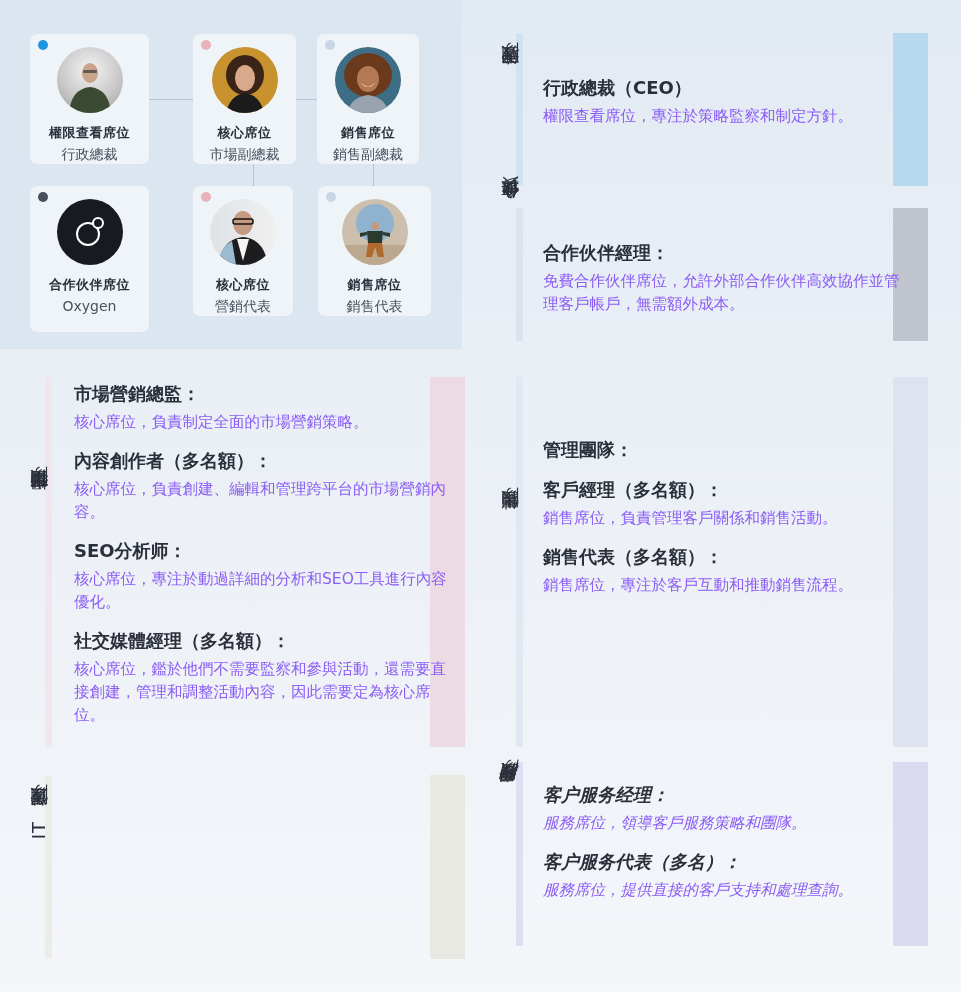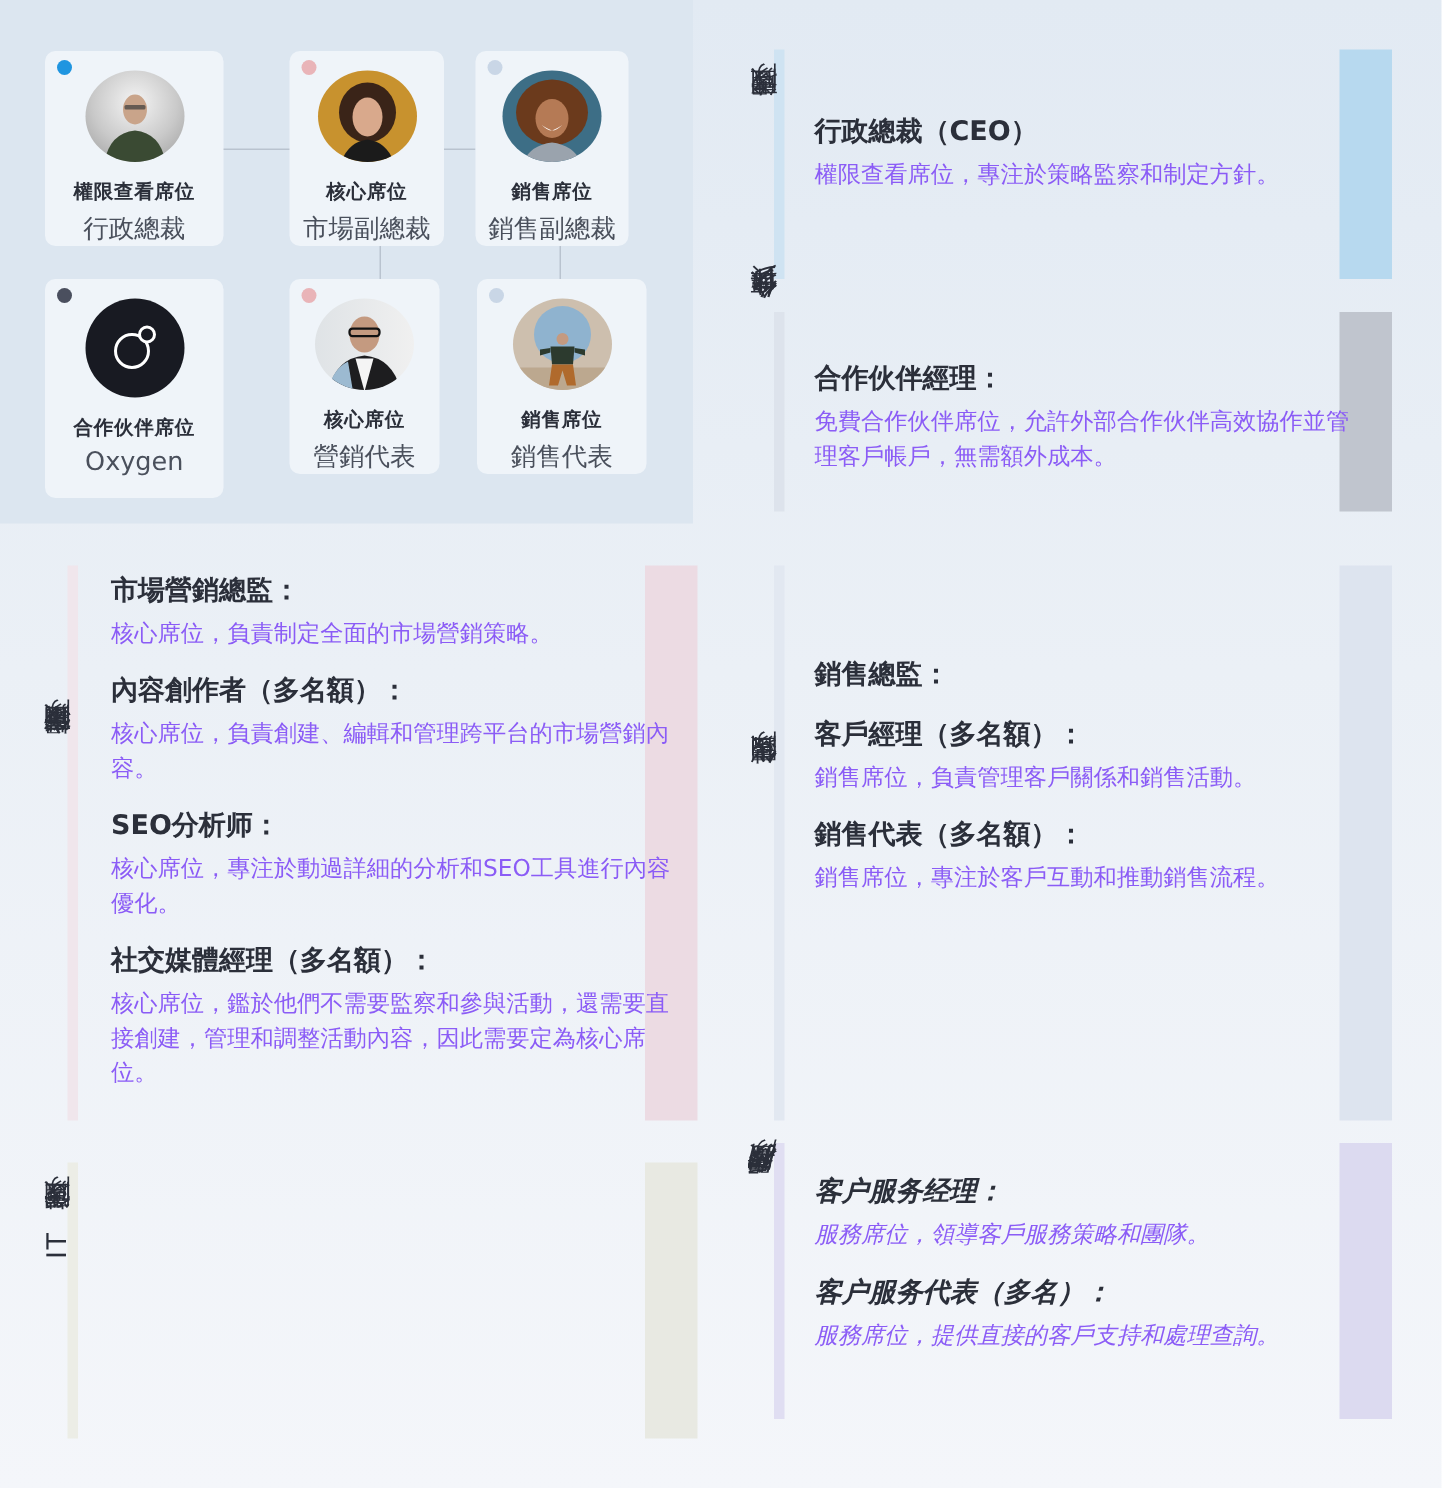--- a/index.html
+++ b/index.html
@@ -29,21 +29,21 @@
       position: absolute; left: 8px; top: 6px; width: 10px; height: 10px; border-radius: 50%;
     }
     .avatar {
       width: 66px; height: 66px; border-radius: 50%; margin-top: 13px; overflow: hidden;
       position: relative;
     }
     .card .role {
       margin-top: 11px; font-size: 13px; font-weight: bold; color: #2b2f3a; letter-spacing: 0.5px;
     }
     .card .title {
-      margin-top: 4px; font-size: 17px; color: #4a505c;
+      margin-top: 4px; font-size: 14px; color: #4a505c;
     }
 
     
     .team {
       position: absolute;
     }
     .team .leftbar {
       position: absolute; left: 0; top: 0; bottom: 0; width: 7px;
     }
     .team .rightbar {
@@ -205,21 +205,21 @@
     </div>
   </div>
 </div>
 
 <div class="team" style="left:516px; top:377px; width:412px; height:370px;">
   <div class="leftbar" style="background:#e2e8f1;"></div>
   <div class="rightbar" style="left:377px; background:#dde4ef;"></div>
   <div class="vlabel" style="left:-18px; top:143px;">銷售團隊</div>
   <div class="content" style="left:27px; top:60px; width:365px;">
     <div class="role-block">
-      <div class="role-h">銷售總監：</div>
+      <div class="role-h">管理團隊：</div>
     </div>
     <div class="role-block">
       <div class="role-h">客戶經理（多名額）：</div>
       <div class="role-d">銷售席位，負責管理客戶關係和銷售活動。</div>
     </div>
     <div class="role-block">
       <div class="role-h">銷售代表（多名額）：</div>
       <div class="role-d">銷售席位，專注於客戶互動和推動銷售流程。</div>
     </div>
   </div>

